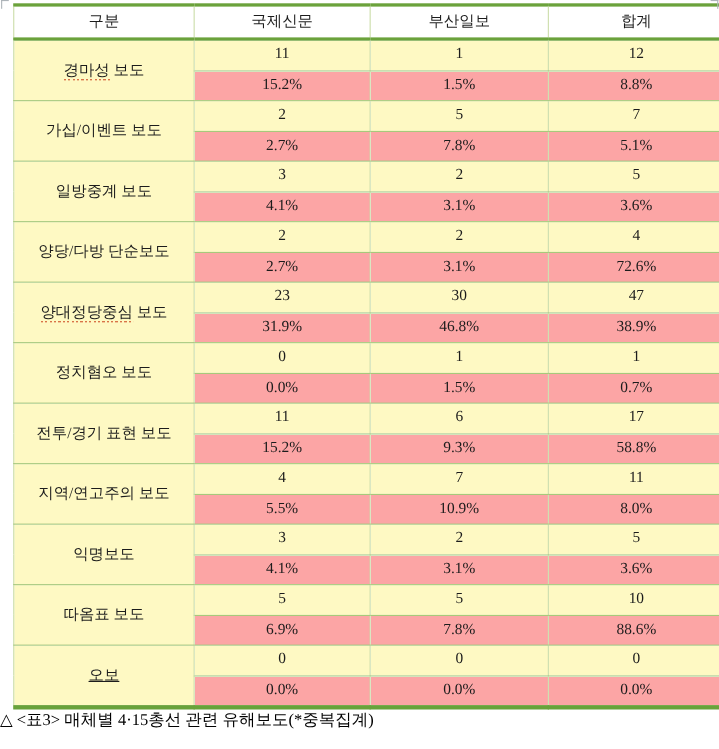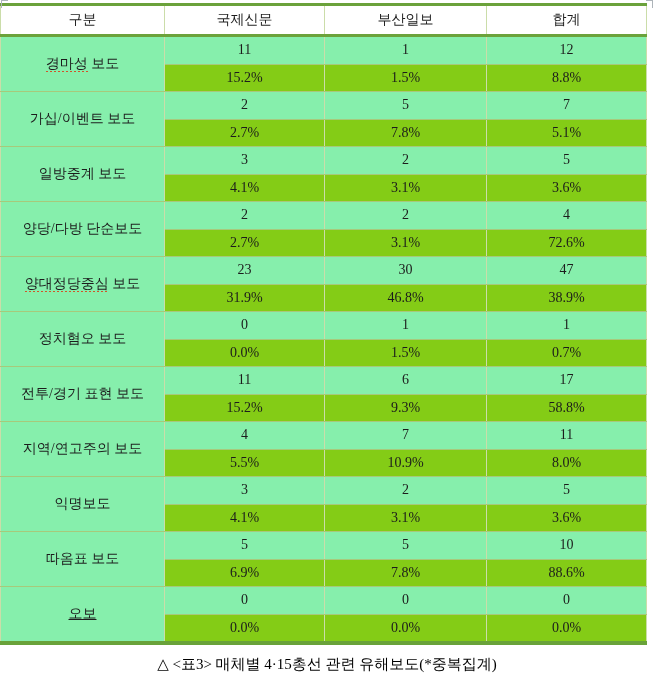--- a/index.html
+++ b/index.html
@@ -14,21 +14,21 @@
     overflow: hidden;
   }
   .corner-mark {
     position: absolute;
     width: 6px; height: 7px;
     top: 0;
   }
   .corner-mark.left  { left: 1px;  border-top: 1px solid #adb4b9; border-left: 1px solid #adb4b9; }
   .corner-mark.right { right: 1px; border-top: 1px solid #adb4b9; border-right: 1px solid #adb4b9; }
 
-  .table-wrap { padding: 3px 4px 0 0; }
+  .table-wrap { padding: 3px 4px 0 12px; }
 
   table.report {
     border-collapse: collapse;
     table-layout: fixed;
     width: 646px;
     border-left: 1px solid #d3e2ba;
     border-right: 1px solid #d3e2ba;
     border-bottom: 4px solid #69a23a;
   }
   table.report th, table.report td {
@@ -45,37 +45,35 @@
     white-space: nowrap;
   }
   table.report thead th {
     background: #ffffff;
     font-weight: normal;
     height: 28px;
     border-top: 3px solid #6ba23b;
     border-bottom: 3px solid #6ba23b;
   }
   table.report tbody td { height: 26.5px; }
-  tr.count-row td { background: #86efac; }
-  tr.pct-row td   { background: #84cc16; }
+  tr.count-row td { background: #fef9c3; }
+  tr.pct-row td   { background: #fca5a5; }
   td.label        { background: #ecf2e1; }
 
   .lbl[data-style="underline"] { text-decoration: underline; }
   .misspell {
     background-image: repeating-linear-gradient(90deg, #d0542a 0 2px, transparent 2px 4px);
     background-position: 0 100%;
     background-size: 100% 1px;
     background-repeat: no-repeat;
     padding-bottom: 1px;
     font-family: Liberation Serif, serif;
   }
   .caption {
     width: 654px;
-    margin-top: 10px;
-    text-align: center;
     font-size: 15px;
     color: #000000;
     white-space: nowrap;
   }
 </style>
 </head>
 <body>
 
 <div class="page">
   <div class="corner-mark left"></div>

